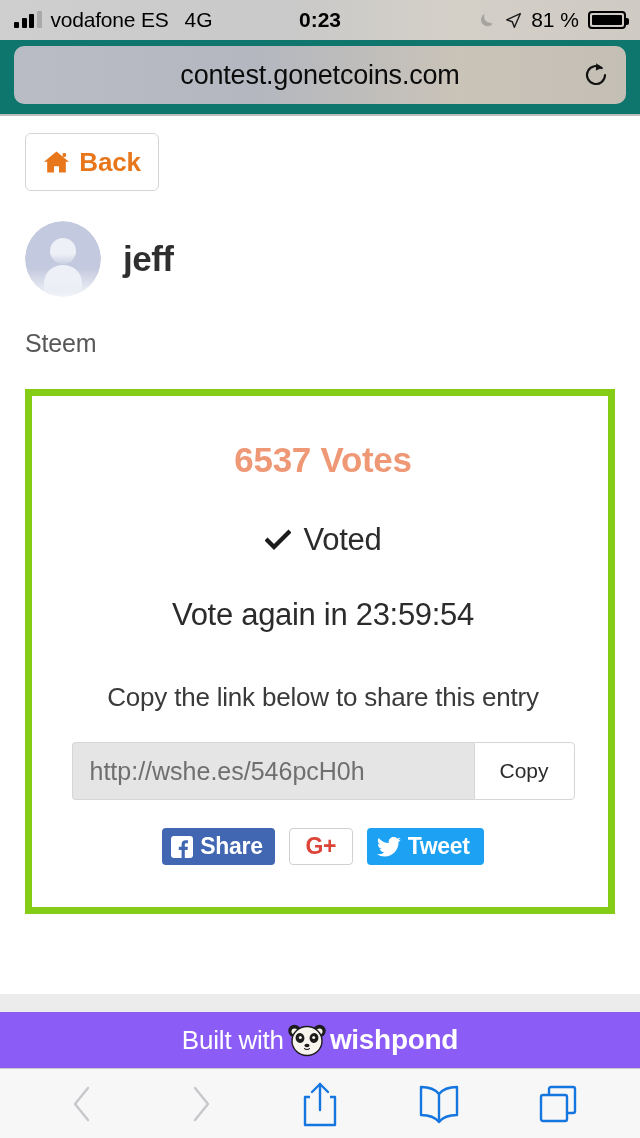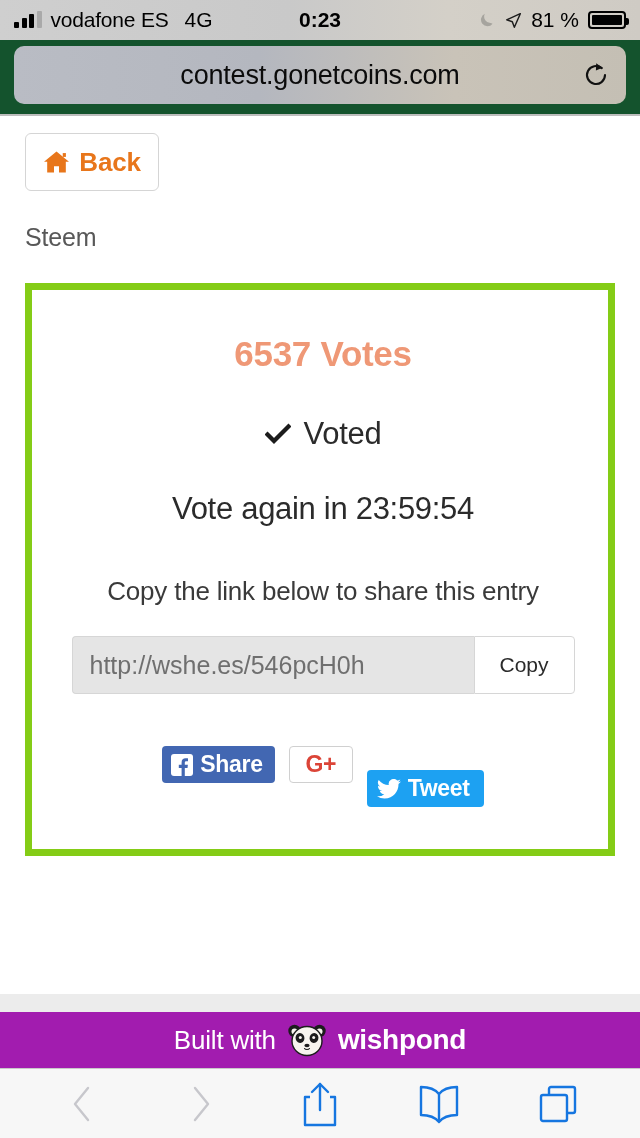--- a/index.html
+++ b/index.html
@@ -50,21 +50,21 @@
     position: relative; display: flex; align-items: center; padding: 2px;
   }
   .batt::after {
     content: ""; position: absolute; right: -5px; top: 5px;
     width: 3px; height: 7px; background: #000; border-radius: 0 2px 2px 0;
   }
   .batt-fill { background: #000; height: 100%; width: 100%; border-radius: 1px; }
 
   
   .urlbar-wrap {
-    background: #14532d;
+    background: #0f766e;
     padding: 6px 14px 10px 14px;
     flex: none;
   }
   .urlbar {
     height: 58px; border-radius: 10px;
     background: linear-gradient(to right, #b9bcc4 0%, #b4b7bf 40%, #c9c3b8 72%, #c4bfb4 100%);
     display: flex; align-items: center; justify-content: center;
     position: relative;
   }
   .url-text {
@@ -161,30 +161,30 @@
   .btn-gplus {
     background: #fff; border: 1px solid #d0d0d0; border-radius: 4px;
     height: 37px; width: 64px;
     display: flex; align-items: center; justify-content: center;
     cursor: pointer;
   }
   .gp-text { font-size: 23px; font-weight: bold; color: #db4437; letter-spacing: -0.5px; }
   .btn-tw {
     background: #1da1f2; border-radius: 4px; height: 37px;
     display: flex; align-items: center; gap: 7px;
-    padding: 0 14px 0 10px; cursor: pointer; margin-top: 48px;
+    padding: 0 14px 0 10px; cursor: pointer;
   }
   .btn-tw .lbl { color: #fff; font-size: 23px; font-weight: bold; letter-spacing: -0.3px; }
   .tw-glyph { width: 24px; height: 20px; display: block; }
 
   
   .wp-gap { height: 18px; background: #ececec; flex: none; }
   .wp-bar {
-    height: 56px; background: #a21caf;
-    display: flex; align-items: center; justify-content: center; gap: 10px;
+    height: 56px; background: #8b5cf6;
+    display: flex; align-items: center; justify-content: center; gap: 2px;
     flex: none;
   }
   .wp-built { color: #fff; font-size: 26px; letter-spacing: -0.2px; }
   .wp-brand { color: #fff; font-size: 28px; font-weight: bold; letter-spacing: -0.3px; }
   .panda-icon { width: 42px; height: 34px; display: block; }
 
   
   .toolbar {
     height: 70px; background: #f7f7f7;
     border-top: 1px solid #c9c9c9;
@@ -242,20 +242,40 @@
   <div class="page">
 
     <div class="back-btn">
       <svg class="home-icon" viewBox="0 0 28 25">
         <path d="M14 1.5L1 12.2h3.3v11.3h7.1v-6.6h5.2v6.6h7.1V12.2H27z" fill="#e8761b"></path>
         <path d="M20.5 3.2h3.3v4h-3.3z" fill="#e8761b"></path>
       </svg>
       <span class="back-label">Back</span>
     </div>
 
+    <div class="profile">
+      <span class="avatar">
+        <svg width="76" height="76" viewBox="0 0 76 76">
+          <defs>
+            <linearGradient id="avfade" x1="0" y1="0" x2="0" y2="1">
+              <stop offset="0.62" stop-color="#c3c9de" stop-opacity="1"></stop>
+              <stop offset="1" stop-color="#c3c9de" stop-opacity="0.18"></stop>
+            </linearGradient>
+            <linearGradient id="avfade2" x1="0" y1="0" x2="0" y2="1">
+              <stop offset="0.62" stop-color="#eef0f7" stop-opacity="1"></stop>
+              <stop offset="1" stop-color="#eef0f7" stop-opacity="0.2"></stop>
+            </linearGradient>
+          </defs>
+          <circle cx="38" cy="38" r="38" fill="url(#avfade)"></circle>
+          <circle cx="38" cy="30" r="13" fill="url(#avfade2)"></circle>
+          <path d="M38 44c-11 0-19 8-19 18v14h38V62c0-10-8-18-19-18z" fill="url(#avfade2)"></path>
+        </svg>
+      </span>
+      <span class="username">jeff</span>
+    </div>
 
     <div class="subtitle">Steem</div>
 
     <div class="card">
       <div class="votes">6537 Votes</div>
 
       <div class="voted-row">
         <svg class="check-icon" viewBox="0 0 26 26">
           <path d="M2.5 13.5l6.5 6.5L23.5 5.5" fill="none" stroke="#1c1c1c" stroke-width="4.4" stroke-linecap="square"></path>
         </svg>

